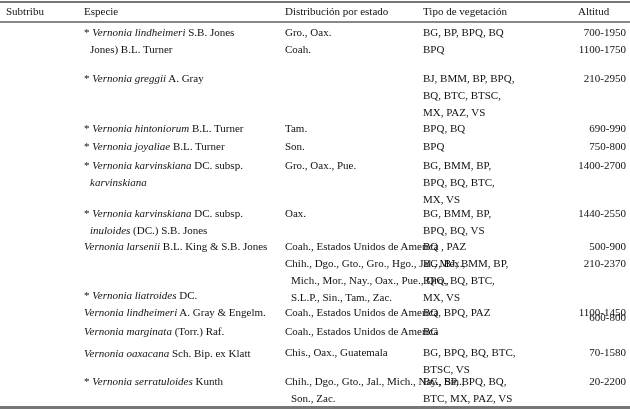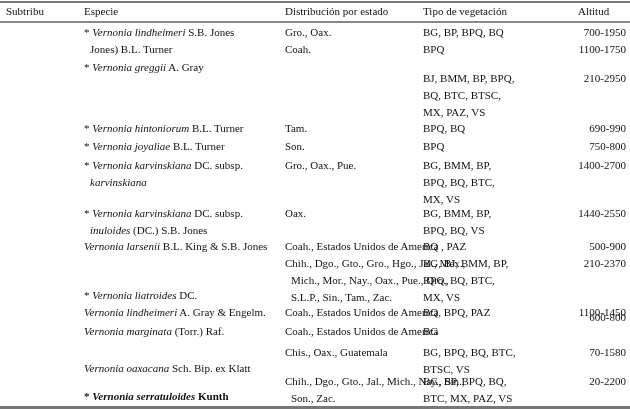--- a/index.html
+++ b/index.html
@@ -53,21 +53,21 @@
       </div>
       <div class="cell dist" style="top: 41px;">
         <span class="ln">Coah.</span>
       </div>
       <div class="cell veg" style="top: 41px;">
         <span class="ln">BPQ</span>
       </div>
       <div class="cell alt" style="top: 41px;">1100-1750</div>
     </div>
     <div>
-      <div class="cell sp" style="top: 59px;">
+      <div class="cell sp" style="top: 70px;">
         <span class="ln"><span>* </span><i>Vernonia greggii</i><span> A. Gray</span></span>
       </div>
       <div class="cell dist" style="top: 70px;">
       </div>
       <div class="cell veg" style="top: 70px;">
         <span class="ln">BJ, BMM, BP, BPQ,</span>
         <span class="ln">BQ, BTC, BTSC,</span>
         <span class="ln">MX, PAZ, VS</span>
       </div>
       <div class="cell alt" style="top: 70px;">210-2950</div>
@@ -171,34 +171,34 @@
       </div>
       <div class="cell dist" style="top: 323px;">
         <span class="ln">Coah., Estados Unidos de America</span>
       </div>
       <div class="cell veg" style="top: 323px;">
         <span class="ln">BG</span>
       </div>
       <div class="cell alt" style="top: 309px;">600-800</div>
     </div>
     <div>
-      <div class="cell sp" style="top: 360px;">
+      <div class="cell sp" style="top: 345px;">
         <span class="ln"><i>Vernonia oaxacana</i><span> Sch. Bip. ex Klatt</span></span>
       </div>
       <div class="cell dist" style="top: 344px;">
         <span class="ln">Chis., Oax., Guatemala</span>
       </div>
       <div class="cell veg" style="top: 344px;">
         <span class="ln">BG, BPQ, BQ, BTC,</span>
         <span class="ln">BTSC, VS</span>
       </div>
       <div class="cell alt" style="top: 344px;">70-1580</div>
     </div>
     <div>
-      <div class="cell sp" style="top: 388px; font-weight: bold;">
+      <div class="cell sp" style="top: 373px;">
         <span class="ln"><span>* </span><i>Vernonia serratuloides</i><span> Kunth</span></span>
       </div>
       <div class="cell dist" style="top: 373px;">
         <span class="ln">Chih., Dgo., Gto., Jal., Mich., Nay., Sin.,</span>
         <span class="ln ind">Son., Zac.</span>
       </div>
       <div class="cell veg" style="top: 373px;">
         <span class="ln">BG, BP, BPQ, BQ,</span>
         <span class="ln">BTC, MX, PAZ, VS</span>
       </div>

